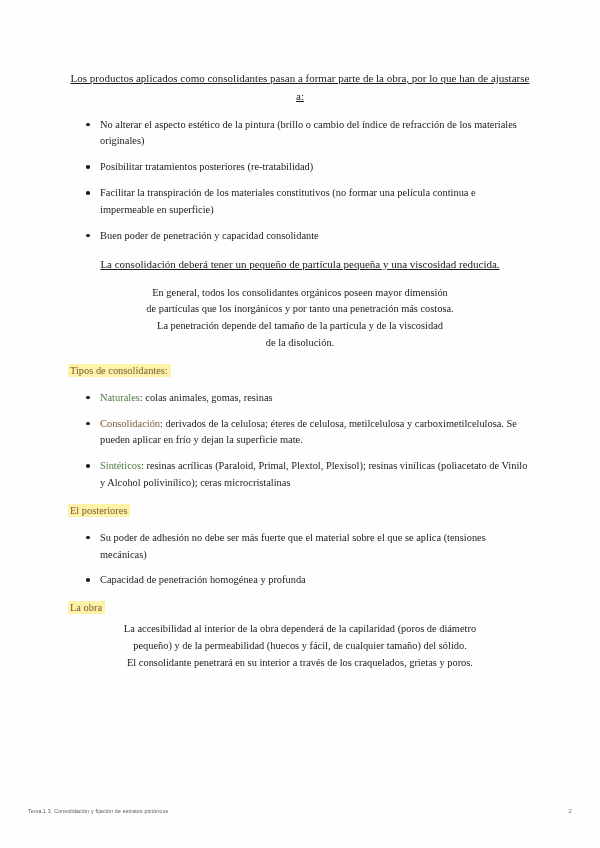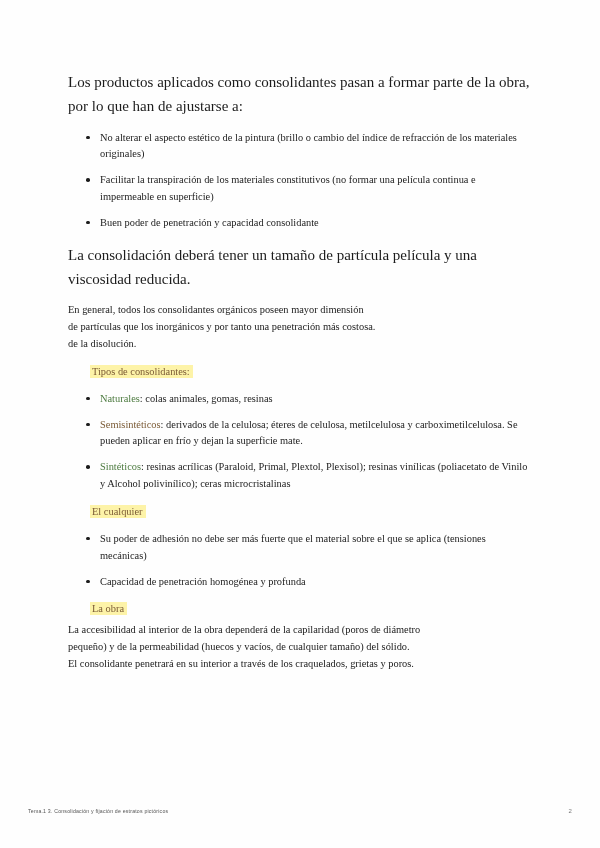--- a/index.html
+++ b/index.html
@@ -18,25 +18,26 @@
   .page {
     position: absolute;
     left: 0; top: 0;
     width: 600px;
     height: 848px;
     background: #fefefe;
     box-sizing: border-box;
     padding: 70px 68px 0 68px;
   }
   p.para {
-    font-size: 15px;
+    font-size: 11px;
     line-height: 1.62;
     margin: 0 0 11px 0;
-    text-align: left;
+    text-align: center;
     color: #1c1c1c;
+    text-decoration: underline;
   }
   ul.bullets {
     list-style: none;
     margin: 0 0 11px 0;
     padding: 0 0 0 18px;
   }
   ul.bullets li {
     position: relative;
     font-size: 10.4px;
     line-height: 1.62;
@@ -50,40 +51,40 @@
     left: 0;
     top: 6px;
     width: 3.5px;
     height: 3.5px;
     border-radius: 50%;
     background: #1c1c1c;
   }
   .hl-yellow {
     background: #fdf3a8;
     padding: 1px 3px 1px 2px;
-    margin-left: 22px;
   }
   .kw {
     color: #7a5a35;
   }
   .kw-green {
     color: #4c7a3f;
   }
   .section-head {
     font-size: 10.4px;
     line-height: 1.62;
     margin: 0 0 10px 0;
   }
   .tight {
     margin-bottom: 4px;
   }
   .block-lines {
     font-size: 10.4px;
     line-height: 1.62;
     margin: 0 0 11px 0;
+    text-align: center;
   }
   .block-lines div {
     white-space: nowrap;
   }
   .footer {
     position: absolute;
     left: 28px;
     right: 28px;
     bottom: 34px;
     display: flex;
@@ -101,58 +102,60 @@
 </style>
 </head>
 <body>
 
 <div class="page">
 
   <p class="para">Los productos aplicados como consolidantes pasan a formar parte de la obra, por lo que han de ajustarse a:</p>
 
   <ul class="bullets">
     <li>No alterar el aspecto estético de la pintura (brillo o cambio del índice de refracción de los materiales originales)</li>
+    <li>Posibilitar tratamientos posteriores (re-tratabilidad)</li>
     <li>Facilitar la transpiración de los materiales constitutivos (no formar una película continua e impermeable en superficie)</li>
     <li>Buen poder de penetración y capacidad consolidante</li>
   </ul>
 
-  <p class="para">La consolidación deberá tener un tamaño de partícula película y una viscosidad reducida.</p>
+  <p class="para">La consolidación deberá tener un pequeño de partícula pequeña y una viscosidad reducida.</p>
 
   <div class="block-lines">
     <div>En general, todos los consolidantes orgánicos poseen mayor dimensión</div>
     <div>de partículas que los inorgánicos y por tanto una penetración más costosa.</div>
+    <div>La penetración depende del tamaño de la partícula y de la viscosidad</div>
     <div>de la disolución.</div>
   </div>
 
   <div class="section-head">
     <span class="hl-yellow kw">Tipos de consolidantes:</span>
   </div>
 
   <ul class="bullets">
     <li><span class="kw-green">Naturales</span><span>: colas animales, gomas, resinas</span></li>
-    <li><span class="kw">Semisintéticos</span><span>: derivados de la celulosa; éteres de celulosa, metilcelulosa y carboximetilcelulosa. Se pueden aplicar en frío y dejan la superficie mate.</span></li>
+    <li><span class="kw">Consolidación</span><span>: derivados de la celulosa; éteres de celulosa, metilcelulosa y carboximetilcelulosa. Se pueden aplicar en frío y dejan la superficie mate.</span></li>
     <li><span class="kw-green">Sintéticos</span><span>: resinas acrílicas (Paraloid, Primal, Plextol, Plexisol); resinas vinílicas (poliacetato de Vinilo y Alcohol polivinílico); ceras microcristalinas</span></li>
   </ul>
 
   <div class="section-head">
-    <span class="hl-yellow kw">El cualquier</span>
+    <span class="hl-yellow kw">El posteriores</span>
   </div>
 
   <ul class="bullets">
     <li>Su poder de adhesión no debe ser más fuerte que el material sobre el que se aplica (tensiones mecánicas)</li>
     <li>Capacidad de penetración homogénea y profunda</li>
   </ul>
 
   <div class="section-head tight">
     <span class="hl-yellow kw">La obra</span>
   </div>
 
   <div class="block-lines">
     <div>La accesibilidad al interior de la obra dependerá de la capilaridad (poros de diámetro</div>
-    <div>pequeño) y de la permeabilidad (huecos y vacíos, de cualquier tamaño) del sólido.</div>
+    <div>pequeño) y de la permeabilidad (huecos y fácil, de cualquier tamaño) del sólido.</div>
     <div>El consolidante penetrará en su interior a través de los craquelados, grietas y poros.</div>
   </div>
 
   <div class="footer">
     <span>Tema.1 3. Consolidación y fijación de estratos pictóricos</span>
     <span class="pagenum">2</span>
   </div>
 
 </div>
 

